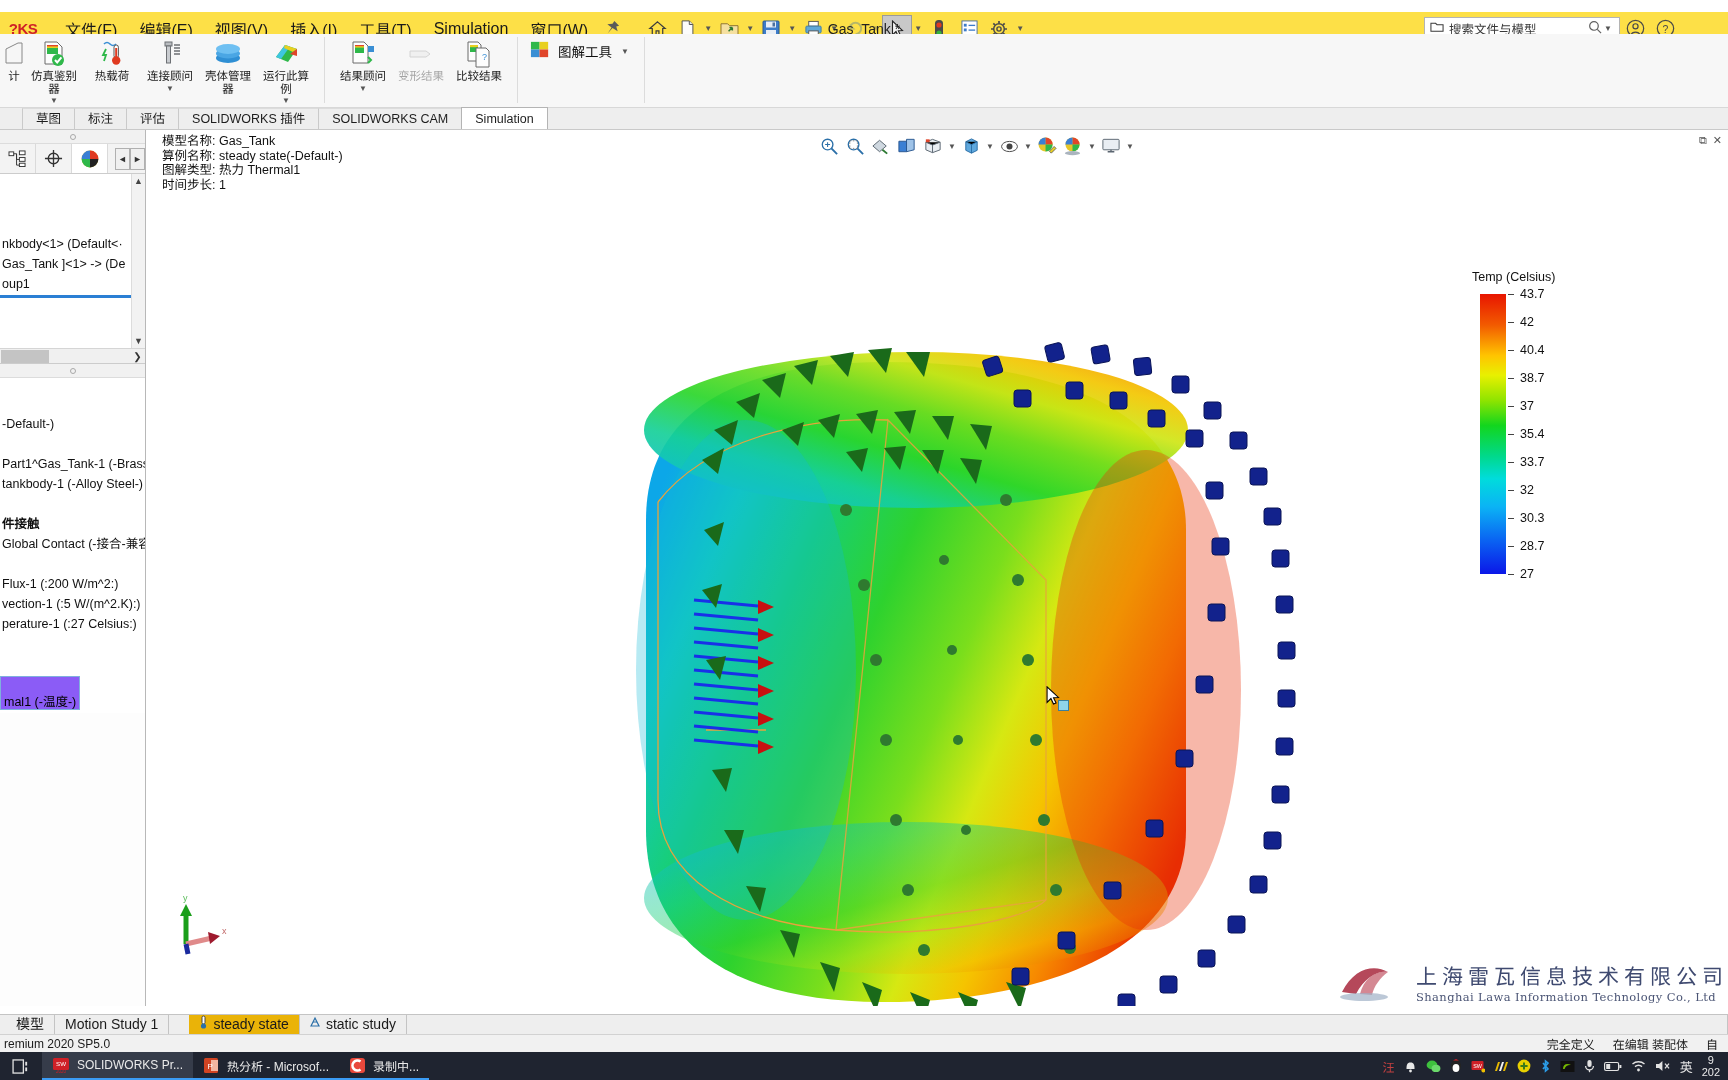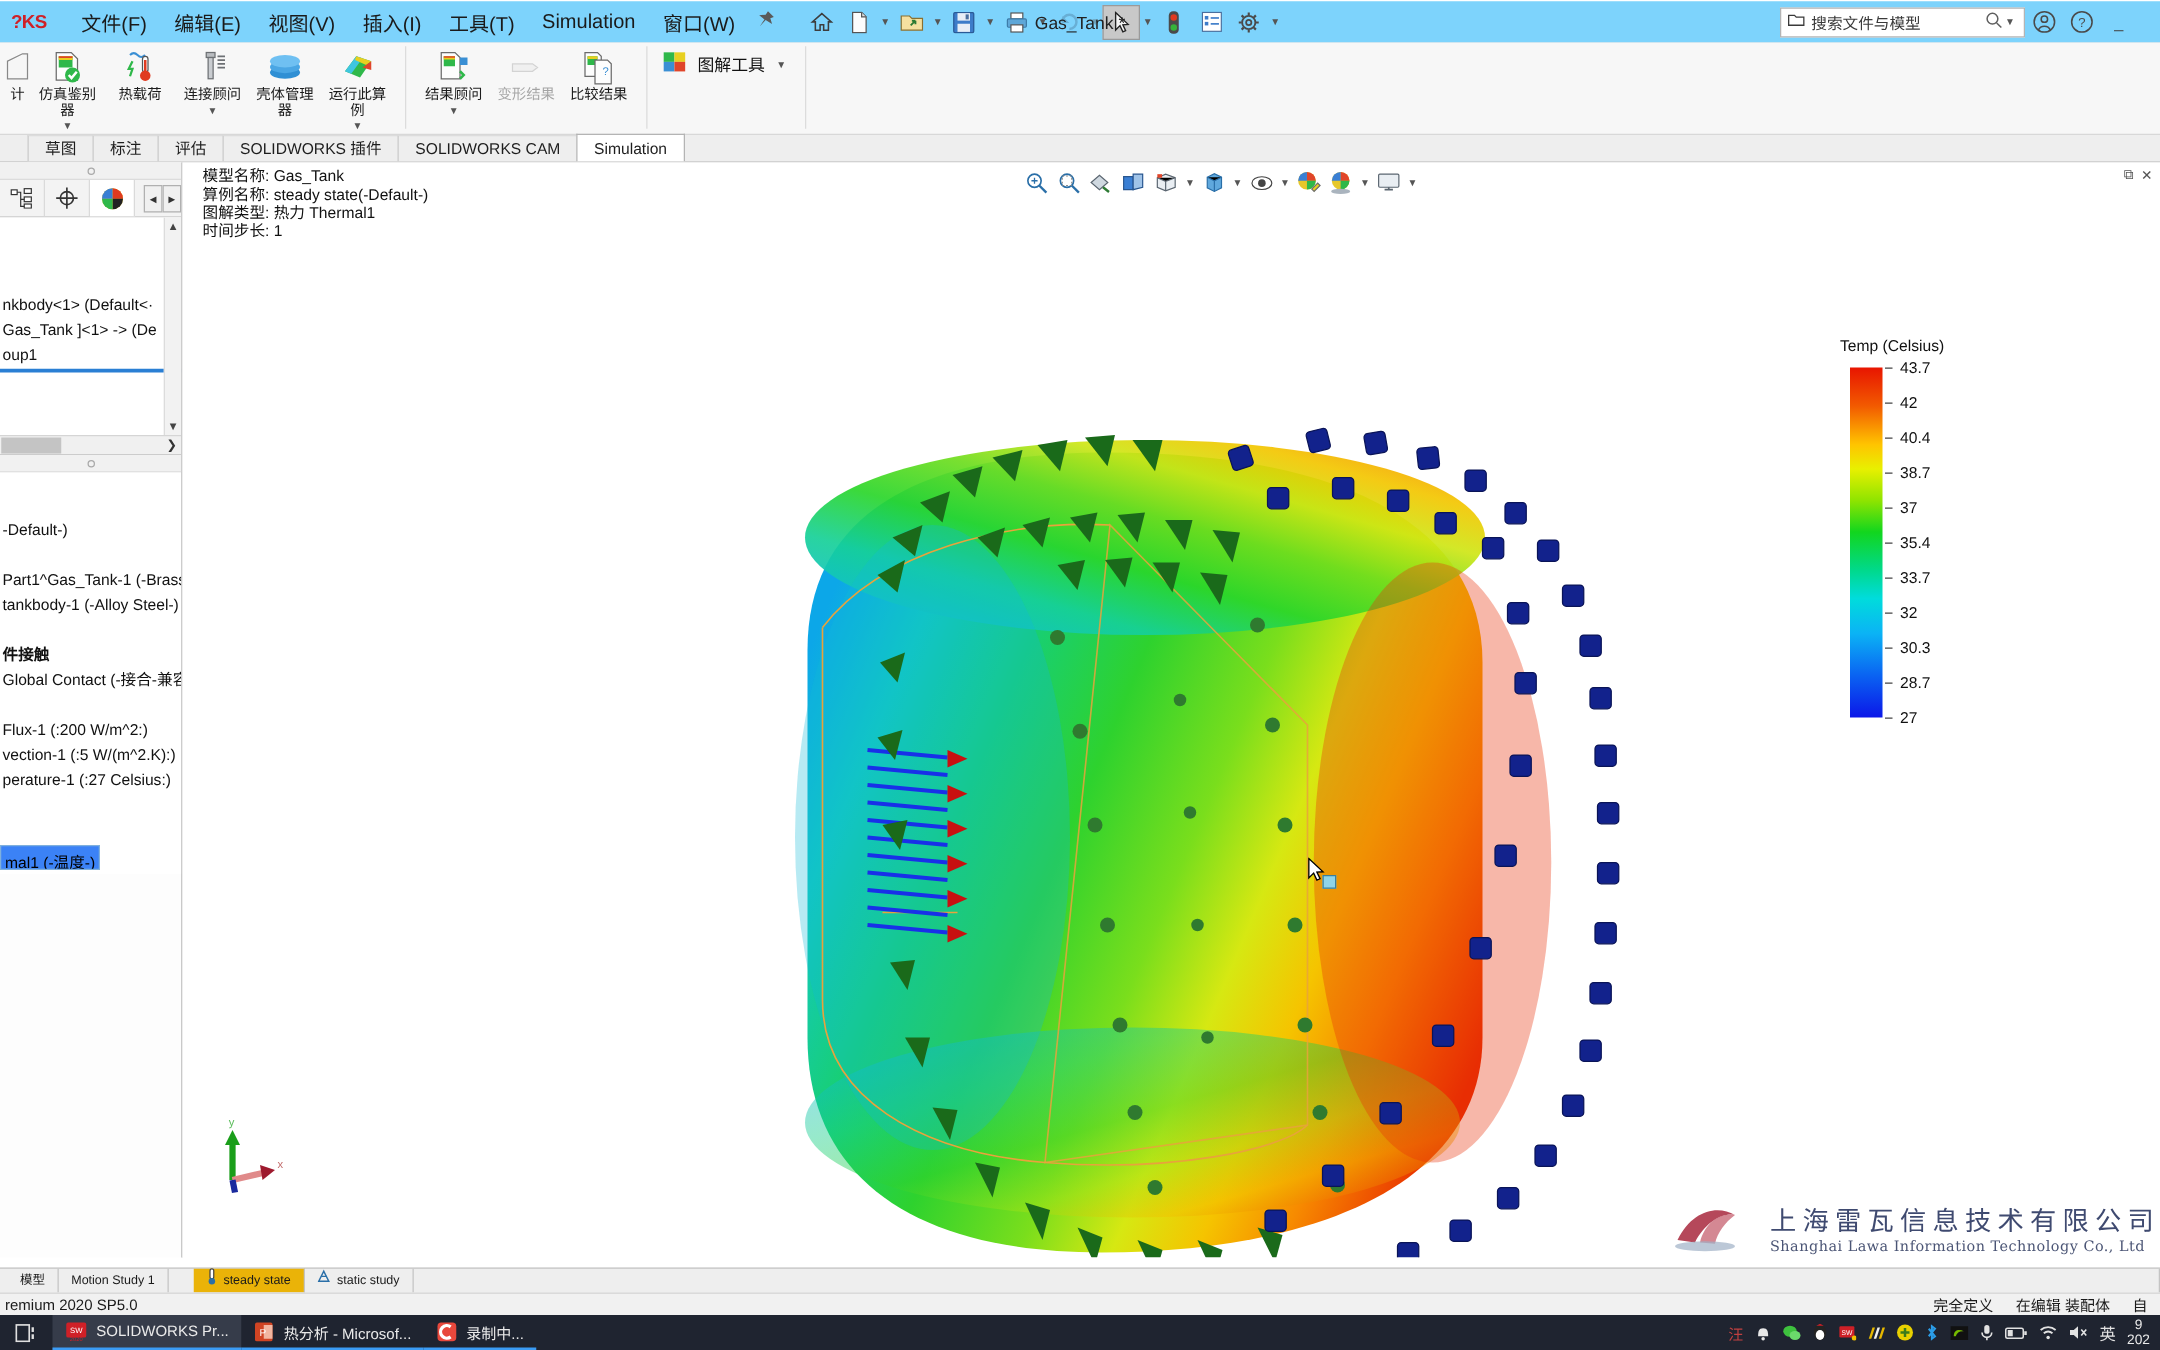--- a/index.html
+++ b/index.html
@@ -8,22 +8,22 @@
     width: 1728px; height: 1080px;
     font-family: "Liberation Sans", "DejaVu Sans", sans-serif;
     font-size: 13px;
     background: #ffffff;
     overflow: hidden;
   }
   #app { position: relative; width: 1728px; height: 1080px; }
 
   
   .titlebar {
-    position: absolute; left: 0; top: 1px; width: 1728px; height: 34px;
-    background: #7dd3fc;
+    position: absolute; left: 0; top: 12px; width: 1728px; height: 34px;
+    background: #fde047;
     border-bottom: 1px solid #d6d6d6;
     display: flex; align-items: center;
   }
   .sw-logo {
     width: 46px; height: 34px; display: flex; align-items: center; justify-content: center;
     color: #cf2027; font-weight: bold; font-size: 15px; letter-spacing: -0.5px;
     overflow: hidden;
   }
   .menubar { display: flex; align-items: center; height: 34px; margin-left: 8px; }
   .menu-item {
@@ -122,22 +122,22 @@
 
   .tree-a {
     position: relative; height: 190px; border-bottom: 1px solid #ccc;
     overflow: hidden; background: #fff; padding-top: 4px;
   }
   .tree-b { position: relative; background: #fff; padding-top: 4px; }
   .tnode {
     font-size: 12.5px; color: #111; white-space: nowrap; line-height: 20px;
     height: 20px; padding-left: 2px; cursor: default; overflow: hidden;
   }
-  .tnode.sel { background: #3b82f6; border: 1px solid #7fb0dd; color: #000;
-               display: inline-block; line-height: 18px; height: 20px; padding: 4px 3px; }
+  .tnode.sel { background: #8b5cf6; border: 1px solid #7fb0dd; color: #000;
+               display: inline-block; line-height: 18px; height: 20px; padding: 16px 3px; }
   .tnode.bold { font-weight: bold; }
   .tree-divider { height: 3px; background: #2a7fd4; margin: 1px 0 0 0; }
   .tree-hscroll {
     position: absolute; left: 0; right: 0; bottom: 0; height: 15px;
     background: #f0f0f0; border-top: 1px solid #d5d5d5; display: flex; align-items: center;
   }
   .tree-hscroll .thumb { width: 48px; height: 13px; background: #c4c4c4; margin-left: 1px; }
   .tree-hscroll .rt { margin-left: auto; width: 15px; text-align: center; font-size: 10px; color: #333; }
   .tree-vscroll {
     position: absolute; right: 0; top: 0; bottom: 15px; width: 14px; background: #f2f2f2;
@@ -211,21 +211,21 @@
     background: #8fd4e8; border: 1px solid #3a7f9c;
   }
 
   
   .doctabs {
     position: absolute; left: 0; bottom: 46px; width: 1728px; height: 20px;
     background: #eeeeee; border-top: 1px solid #c4c4c4;
     display: flex; align-items: center;
   }
   .dt {
-    height: 19px; line-height: 19px; padding: 0 10px; font-size: 10px; color: #1a1a1a;
+    height: 19px; line-height: 19px; padding: 0 10px; font-size: 14px; color: #1a1a1a;
     border-right: 1px solid #c4c4c4; cursor: default; display: flex; align-items: center;
     white-space: nowrap;
     text-align: center;
   }
   .dt.sel { background: #eab308; margin-left: 20px; }
   .dt .ic { margin-right: 5px; font-size: 11px; }
   .dt-filler { flex: 1; border-right: 1px solid #c4c4c4; height: 19px; }
 
   .statusbar {
     position: absolute; left: 0; bottom: 28px; width: 1728px; height: 18px;

